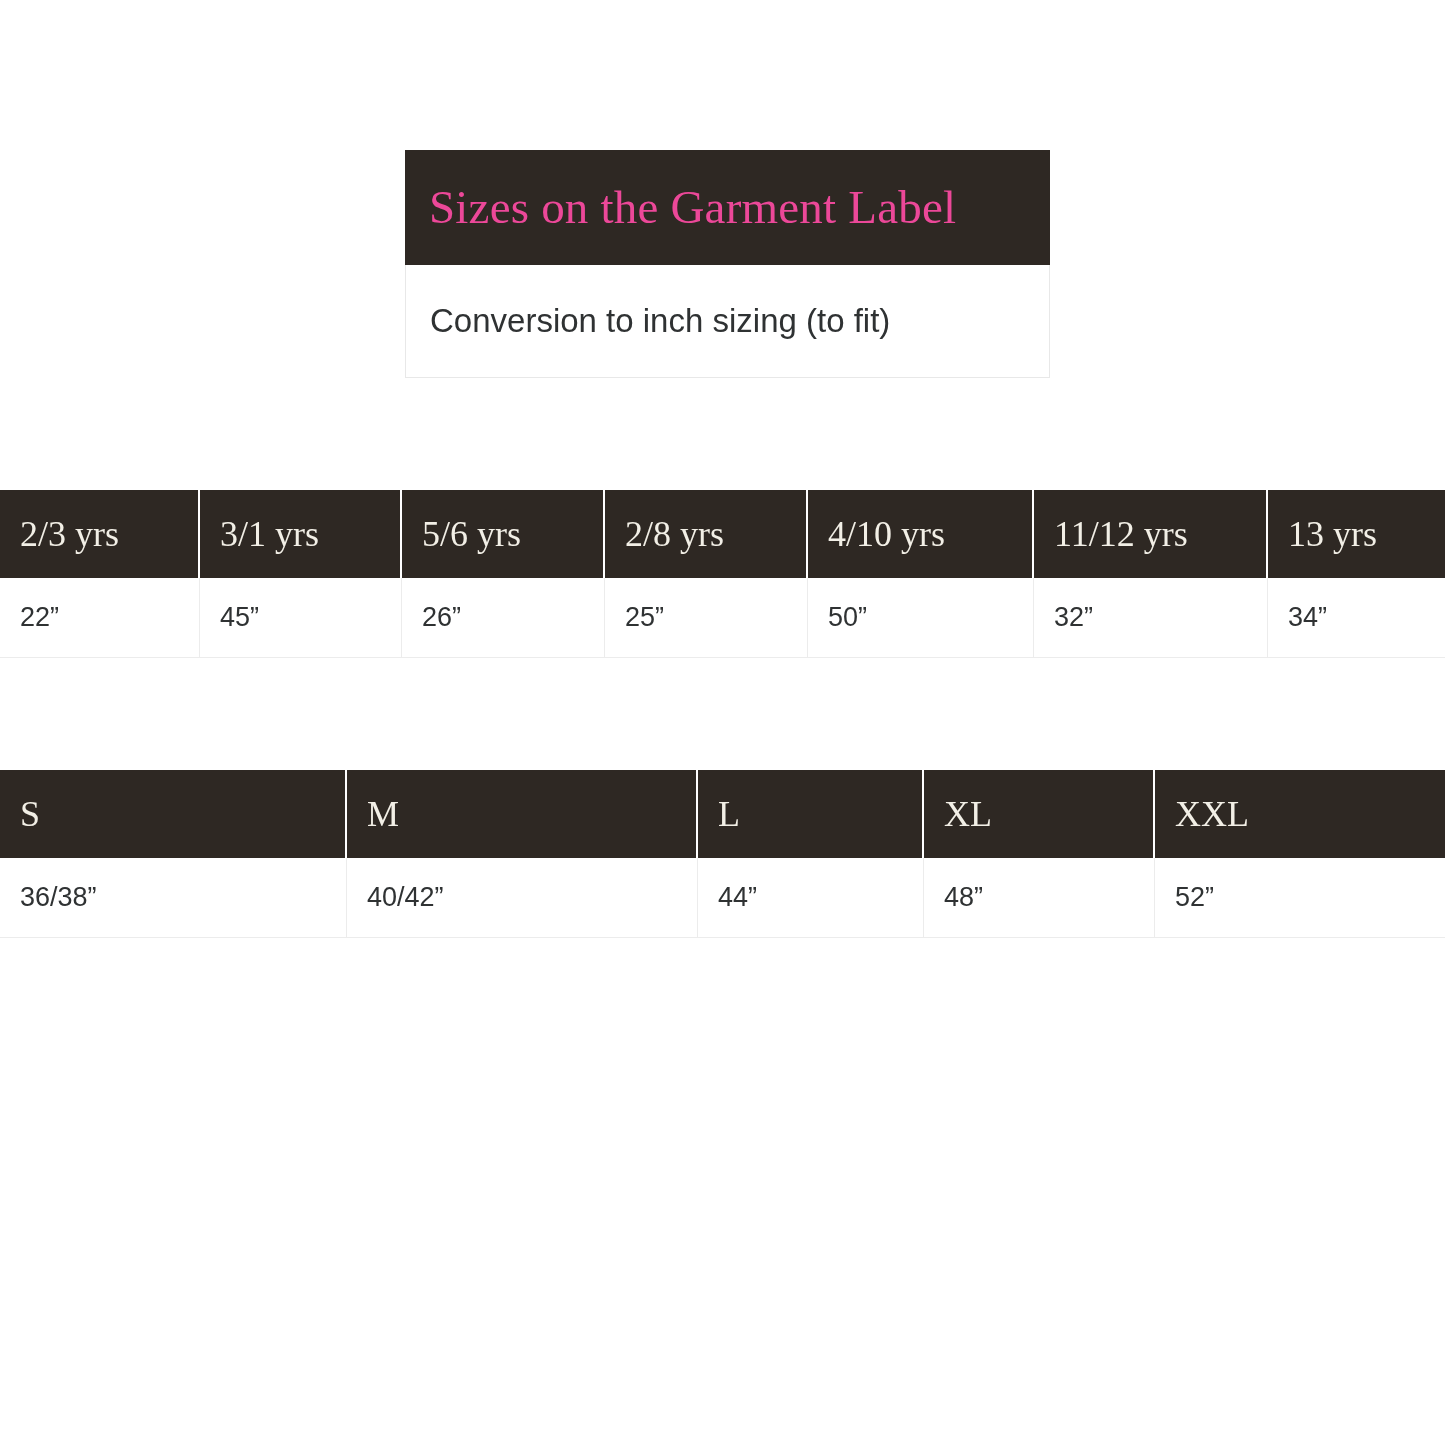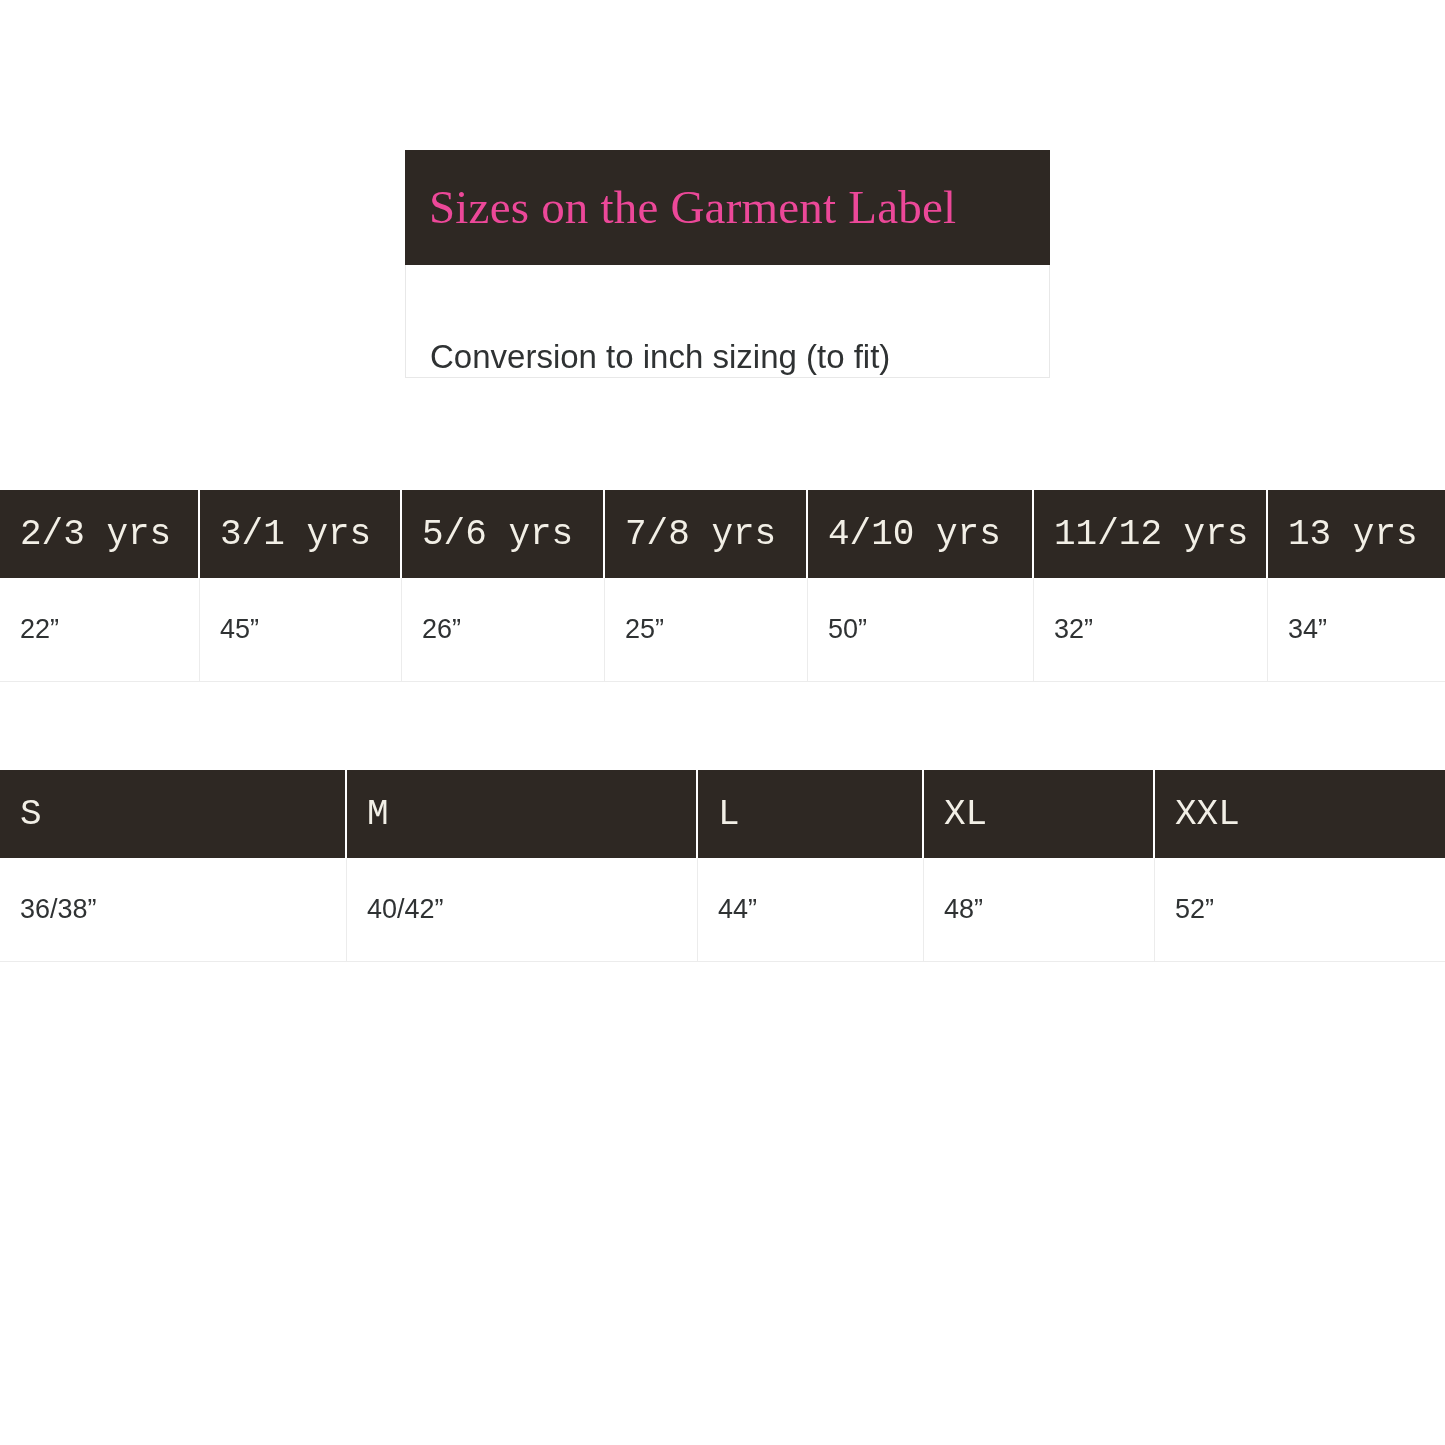--- a/index.html
+++ b/index.html
@@ -41,21 +41,21 @@
   }
   .title-sub {
     background: #ffffff;
     border-left: 1px solid #e8e8e8;
     border-right: 1px solid #e8e8e8;
     border-bottom: 1px solid #e8e8e8;
     height: 113px;
     box-sizing: border-box;
     padding: 0 24px;
     display: flex;
-    align-items: flex-end;
+    align-items: center;
   }
   .title-sub .sub-text {
     font-family: "Liberation Sans", sans-serif;
     color: #2f3233;
     font-size: 33px;
     line-height: 1.2;
     white-space: nowrap;
   }
 
   
@@ -66,42 +66,42 @@
     border-collapse: separate;
     border-spacing: 0;
     table-layout: fixed;
   }
   #table-kids { top: 490px; }
   #table-adults { top: 770px; }
 
   .size-table th {
     background: #2e2823;
     color: #f2efe6;
-    font-family: Liberation Mono, monospace;
+    font-family: Liberation Serif, serif;
     font-weight: normal;
     font-size: 36px;
     text-align: left;
     vertical-align: middle;
     height: 88px;
     padding: 0 0 0 20px;
     border-right: 2px solid #ffffff;
     box-sizing: border-box;
     white-space: nowrap;
     overflow: hidden;
   }
   .size-table th:last-child { border-right: none; margin-left: 39px; }
 
   .size-table td {
     background: #ffffff;
     color: #2f3233;
     font-family: "Liberation Sans", sans-serif;
     font-size: 27px;
     text-align: left;
     vertical-align: middle;
-    height: 104px;
+    height: 80px;
     padding: 0 0 0 20px;
     border-right: 1px solid #ececec;
     border-bottom: 1px solid #ececec;
     box-sizing: border-box;
     white-space: nowrap;
     overflow: hidden;
   }
   .size-table td:last-child { border-right: none; }
 </style>
 </head>
@@ -124,21 +124,21 @@
       <col style="width: 203px;">
       <col style="width: 226px;">
       <col style="width: 234px;">
       <col style="width: 177px;">
     </colgroup>
   <thead>
     <tr>
         <th>2/3 yrs</th>
         <th>3/1 yrs</th>
         <th>5/6 yrs</th>
-        <th>7/8 yrs</th>
+        <th>2/8 yrs</th>
         <th>4/10 yrs</th>
         <th>11/12 yrs</th>
         <th>13 yrs</th>
       </tr>
   </thead>
   <tbody>
     <tr>
         <td>22”</td>
         <td>45”</td>
         <td>26”</td>

